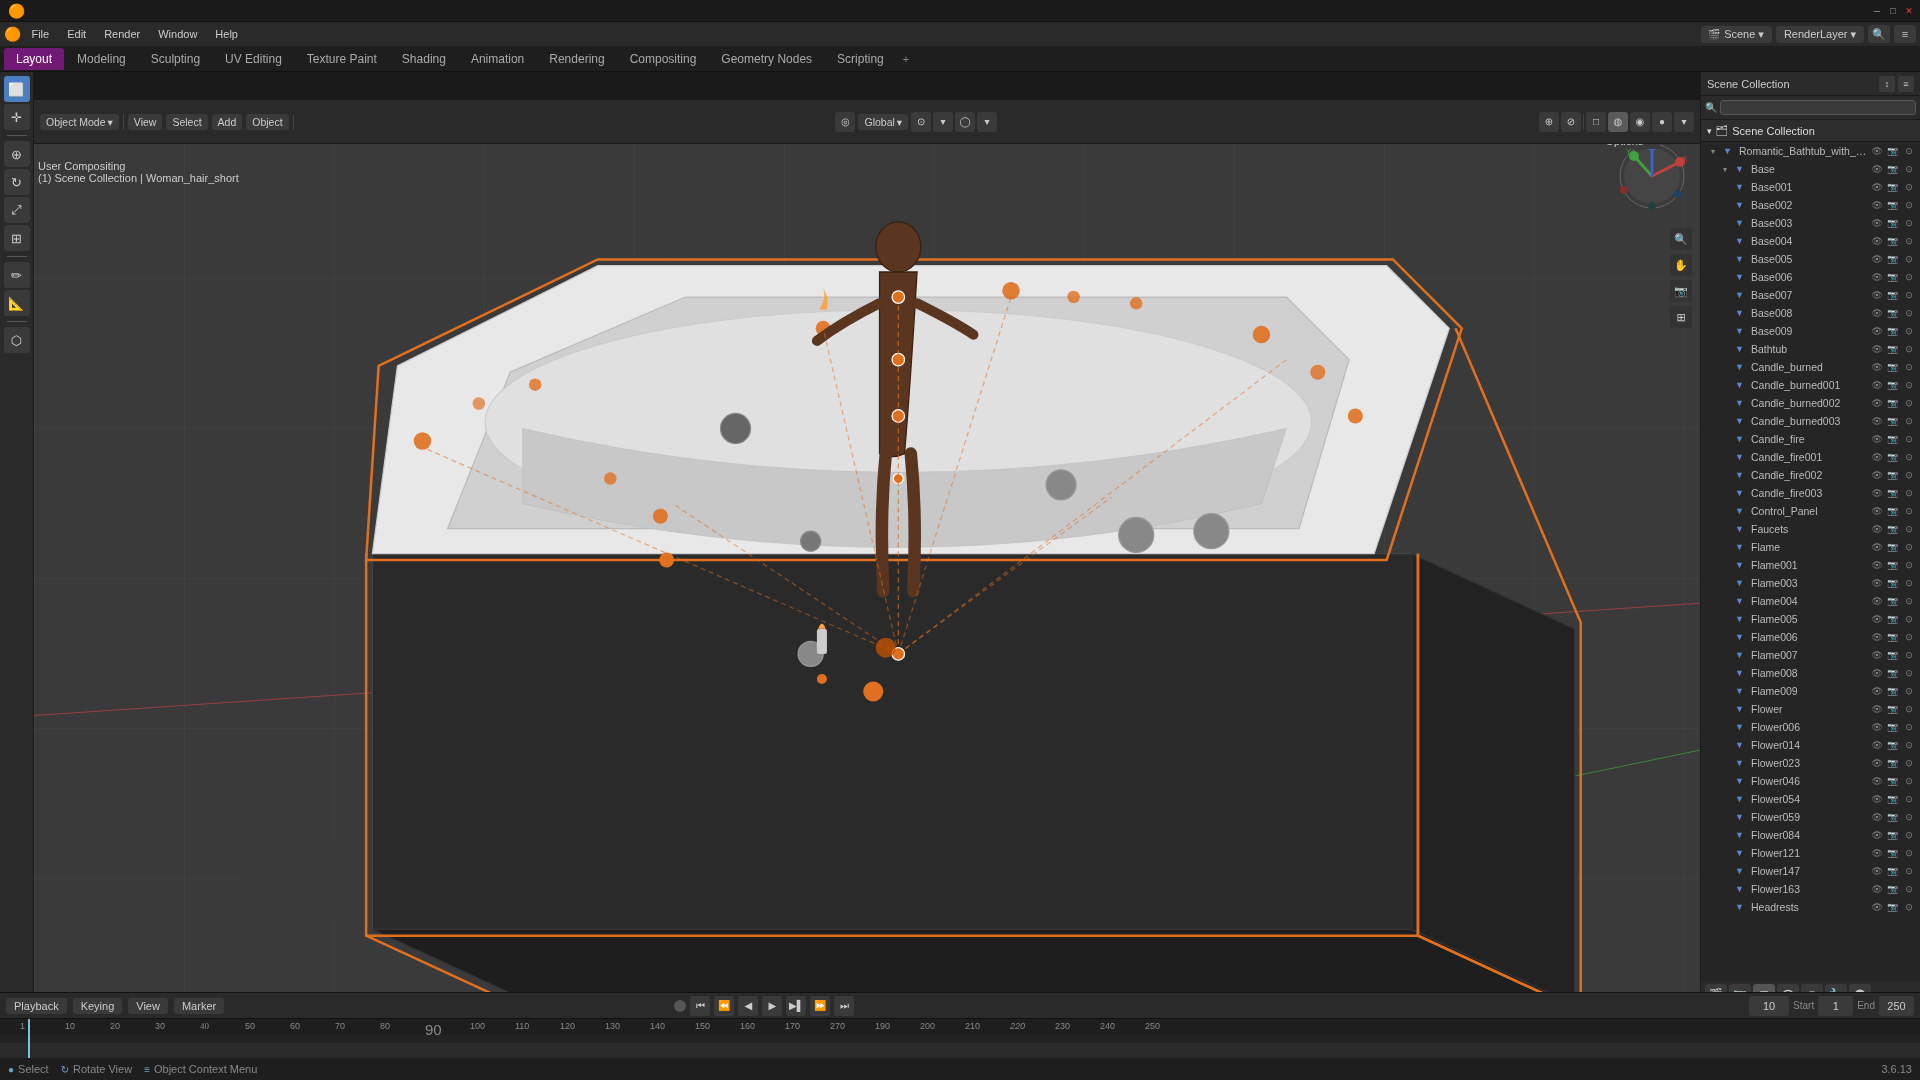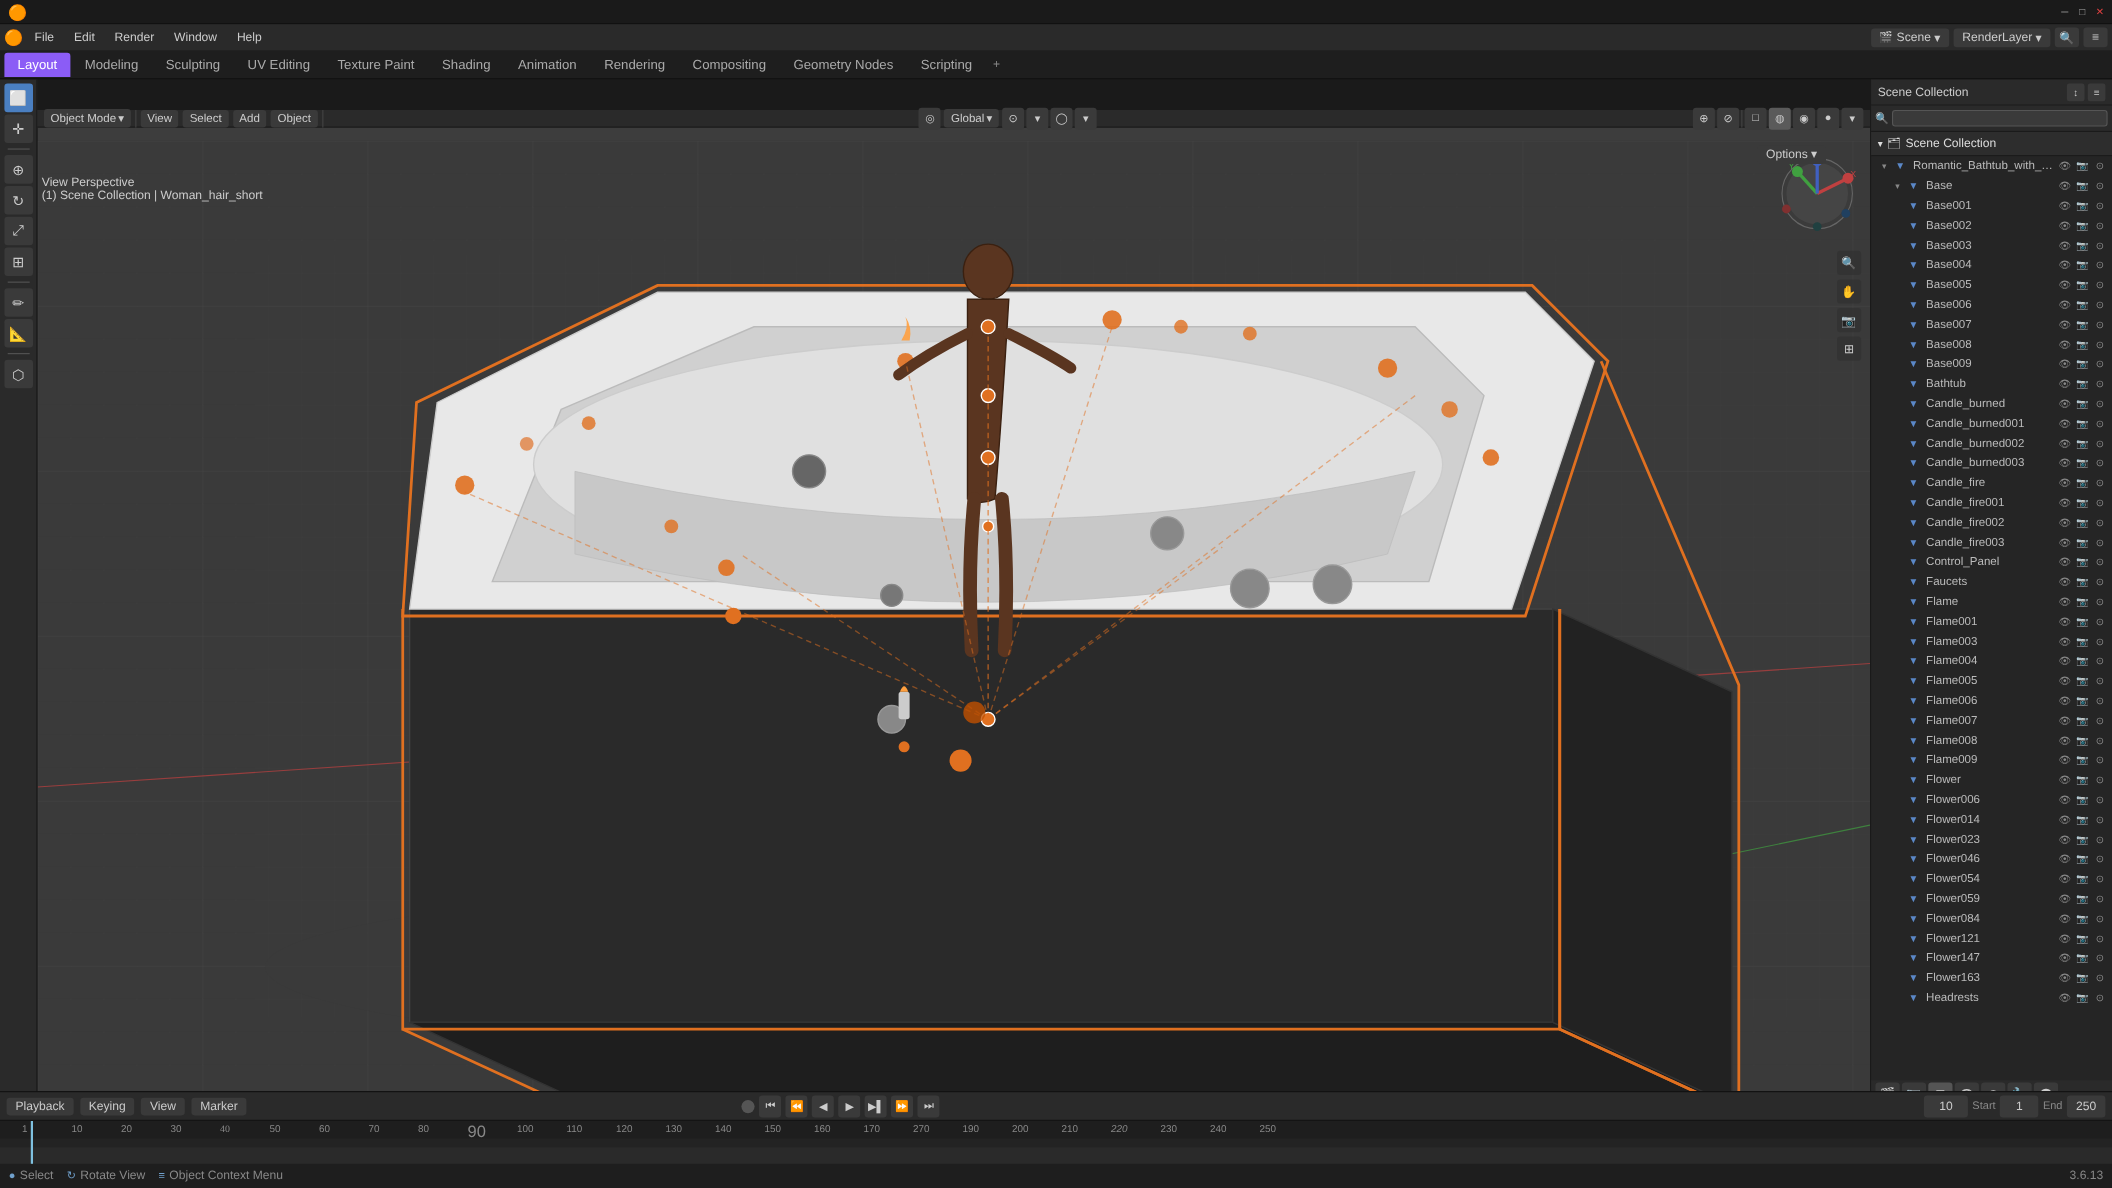--- a/index.html
+++ b/index.html
@@ -83,21 +83,21 @@
       border-bottom: 1px solid #111;
     }
     .workspace-tab {
       padding: 4px 12px;
       font-size: 12px;
       color: #aaa;
       cursor: pointer;
       border-radius: 3px 3px 0 0;
     }
     .workspace-tab.active {
-      background: #8b5cf6;
+      background: #701a75;
       color: #fff;
     }
     .workspace-add {
       padding: 2px 6px;
       color: #888;
       cursor: pointer;
     }
 
     
     #left-toolbar {
@@ -470,21 +470,21 @@
   <div class="toolbar-btn" title="Annotate">✏</div>
   <div class="toolbar-btn" title="Measure">📐</div>
   <div class="toolbar-separator"></div>
   <div class="toolbar-btn" title="Add Primitive">⬡</div>
 
   <div class="left-bottom-tools">
     
   </div>
 </div>
 
-<div style="position:absolute;top:100px;left:34px;right:220px;height:16px;background:#2a2a2a;z-index:91;display:flex;align-items:center;padding:0 6px;gap:4px;border-bottom:1px solid #1a1a1a;">
+<div style="position:absolute;top:100px;left:34px;right:220px;height:44px;background:#2a2a2a;z-index:91;display:flex;align-items:center;padding:0 6px;gap:4px;border-bottom:1px solid #1a1a1a;">
 
   <div class="vp-header-btn">
     <span>Object Mode</span>
     <span>▾</span>
   </div>
   <div class="vp-sep"></div>
   <div class="vp-header-btn">View</div>
   <div class="vp-header-btn">Select</div>
   <div class="vp-header-btn">Add</div>
   <div class="vp-header-btn">Object</div>
@@ -619,21 +619,21 @@
       <rect x="545" y="400" width="8" height="20" fill="#ccc" rx="2"></rect>
       <path d="M 546 400 Q 549 392 552 400 Z" fill="#ffa040"></path>
       <circle cx="549" cy="440" r="4" fill="#e07020"></circle>
 
       <circle cx="425" cy="345" r="6" fill="#e07020"></circle>
       <circle cx="590" cy="450" r="8" fill="#e07020"></circle>
       <circle cx="600" cy="415" r="8" fill="#c05000" opacity="0.8"></circle>
     </svg>
 
     <div id="vp-corner-tl">
-      <div class="view-mode">View Perspective</div>
+      <div class="view-mode">User Compositing</div>
       <div class="collection-info">(1) Scene Collection | Woman_hair_short</div>
     </div>
 
     <div style="position:absolute;top:8px;right:8px;z-index:10;">
       <svg width="80" height="80">
 
         <circle cx="40" cy="40" r="32" fill="rgba(60,60,60,0.7)" stroke="#666" stroke-width="1"></circle>
         <circle cx="40" cy="40" r="28" fill="rgba(80,80,80,0.5)"></circle>
 
         <line x1="40" y1="40" x2="68" y2="26" stroke="#c04040" stroke-width="3"></line>

